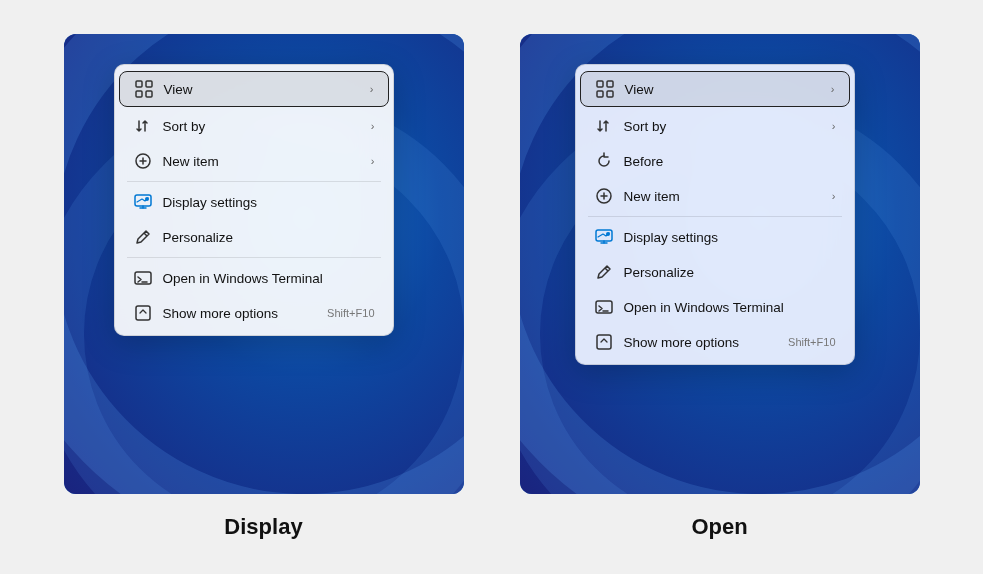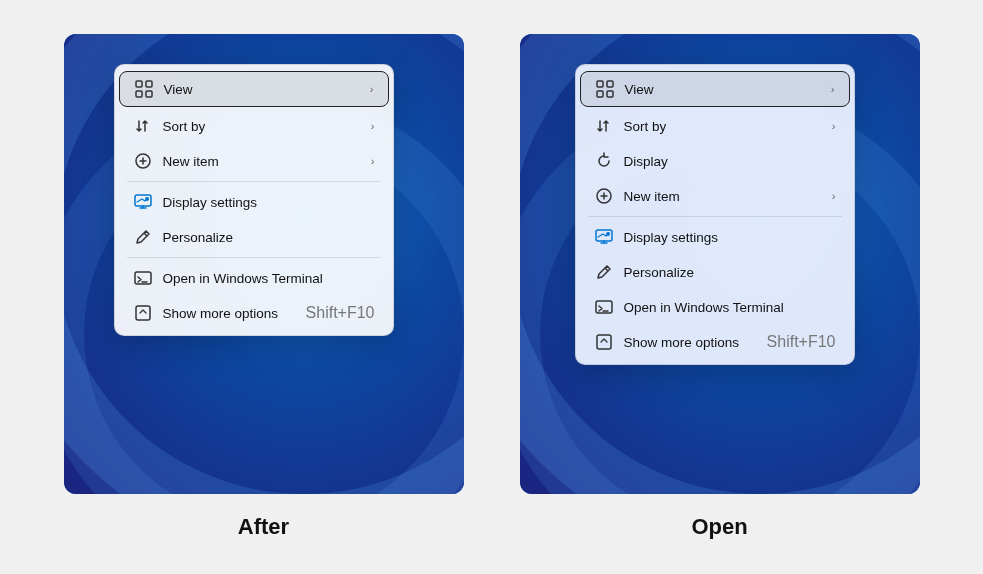--- a/index.html
+++ b/index.html
@@ -143,21 +143,21 @@
       background: rgba(0,0,0,0.1);
       margin: 3px 12px;
     }
 
     .chevron {
       font-size: 11px;
       color: #666;
     }
 
     .shortcut {
-      font-size: 16px;
+      font-size: 11px;
       color: #777;
     }
 
     
     .context-menu.after-style {
       background: rgba(235,240,255,0.95);
       left: 55px;
     }
   </style>
 </head>
@@ -264,21 +264,21 @@
                 <rect x="2" y="2" width="14" height="14" rx="2" stroke="#333" stroke-width="1.5"></rect>
                 <path d="M6 9 L9 6 L12 9" stroke="#333" stroke-width="1.3" stroke-linecap="round" stroke-linejoin="round"></path>
               </svg>
             </span>
             <span>Show more options</span>
           </div>
           <span class="shortcut">Shift+F10</span>
         </div>
       </div>
     </div>
-    <span class="label">After</span>
+    <span class="label">Display</span>
   </div>
 
   <div class="panel">
     <div class="desktop">
       <div class="desktop-bg"></div>
       <div class="swirl"></div>
 
       <div class="context-menu after-style">
 
         <div class="menu-item highlighted">
@@ -310,21 +310,21 @@
         </div>
 
         <div class="menu-item">
           <div class="menu-item-left">
             <span class="menu-icon">
               <svg width="18" height="18" viewBox="0 0 18 18" fill="none">
                 <path d="M14 9 A5 5 0 1 1 9 4" stroke="#333" stroke-width="1.5" stroke-linecap="round"></path>
                 <path d="M9 1 L9 5 L13 5" stroke="#333" stroke-width="1.5" stroke-linecap="round" stroke-linejoin="round"></path>
               </svg>
             </span>
-            <span>Display</span>
+            <span>Before</span>
           </div>
         </div>
 
         <div class="menu-item">
           <div class="menu-item-left">
             <span class="menu-icon">
               <svg width="18" height="18" viewBox="0 0 18 18" fill="none">
                 <circle cx="9" cy="9" r="7" stroke="#333" stroke-width="1.5"></circle>
                 <path d="M9 6 L9 12 M6 9 L12 9" stroke="#333" stroke-width="1.5" stroke-linecap="round"></path>
               </svg>

